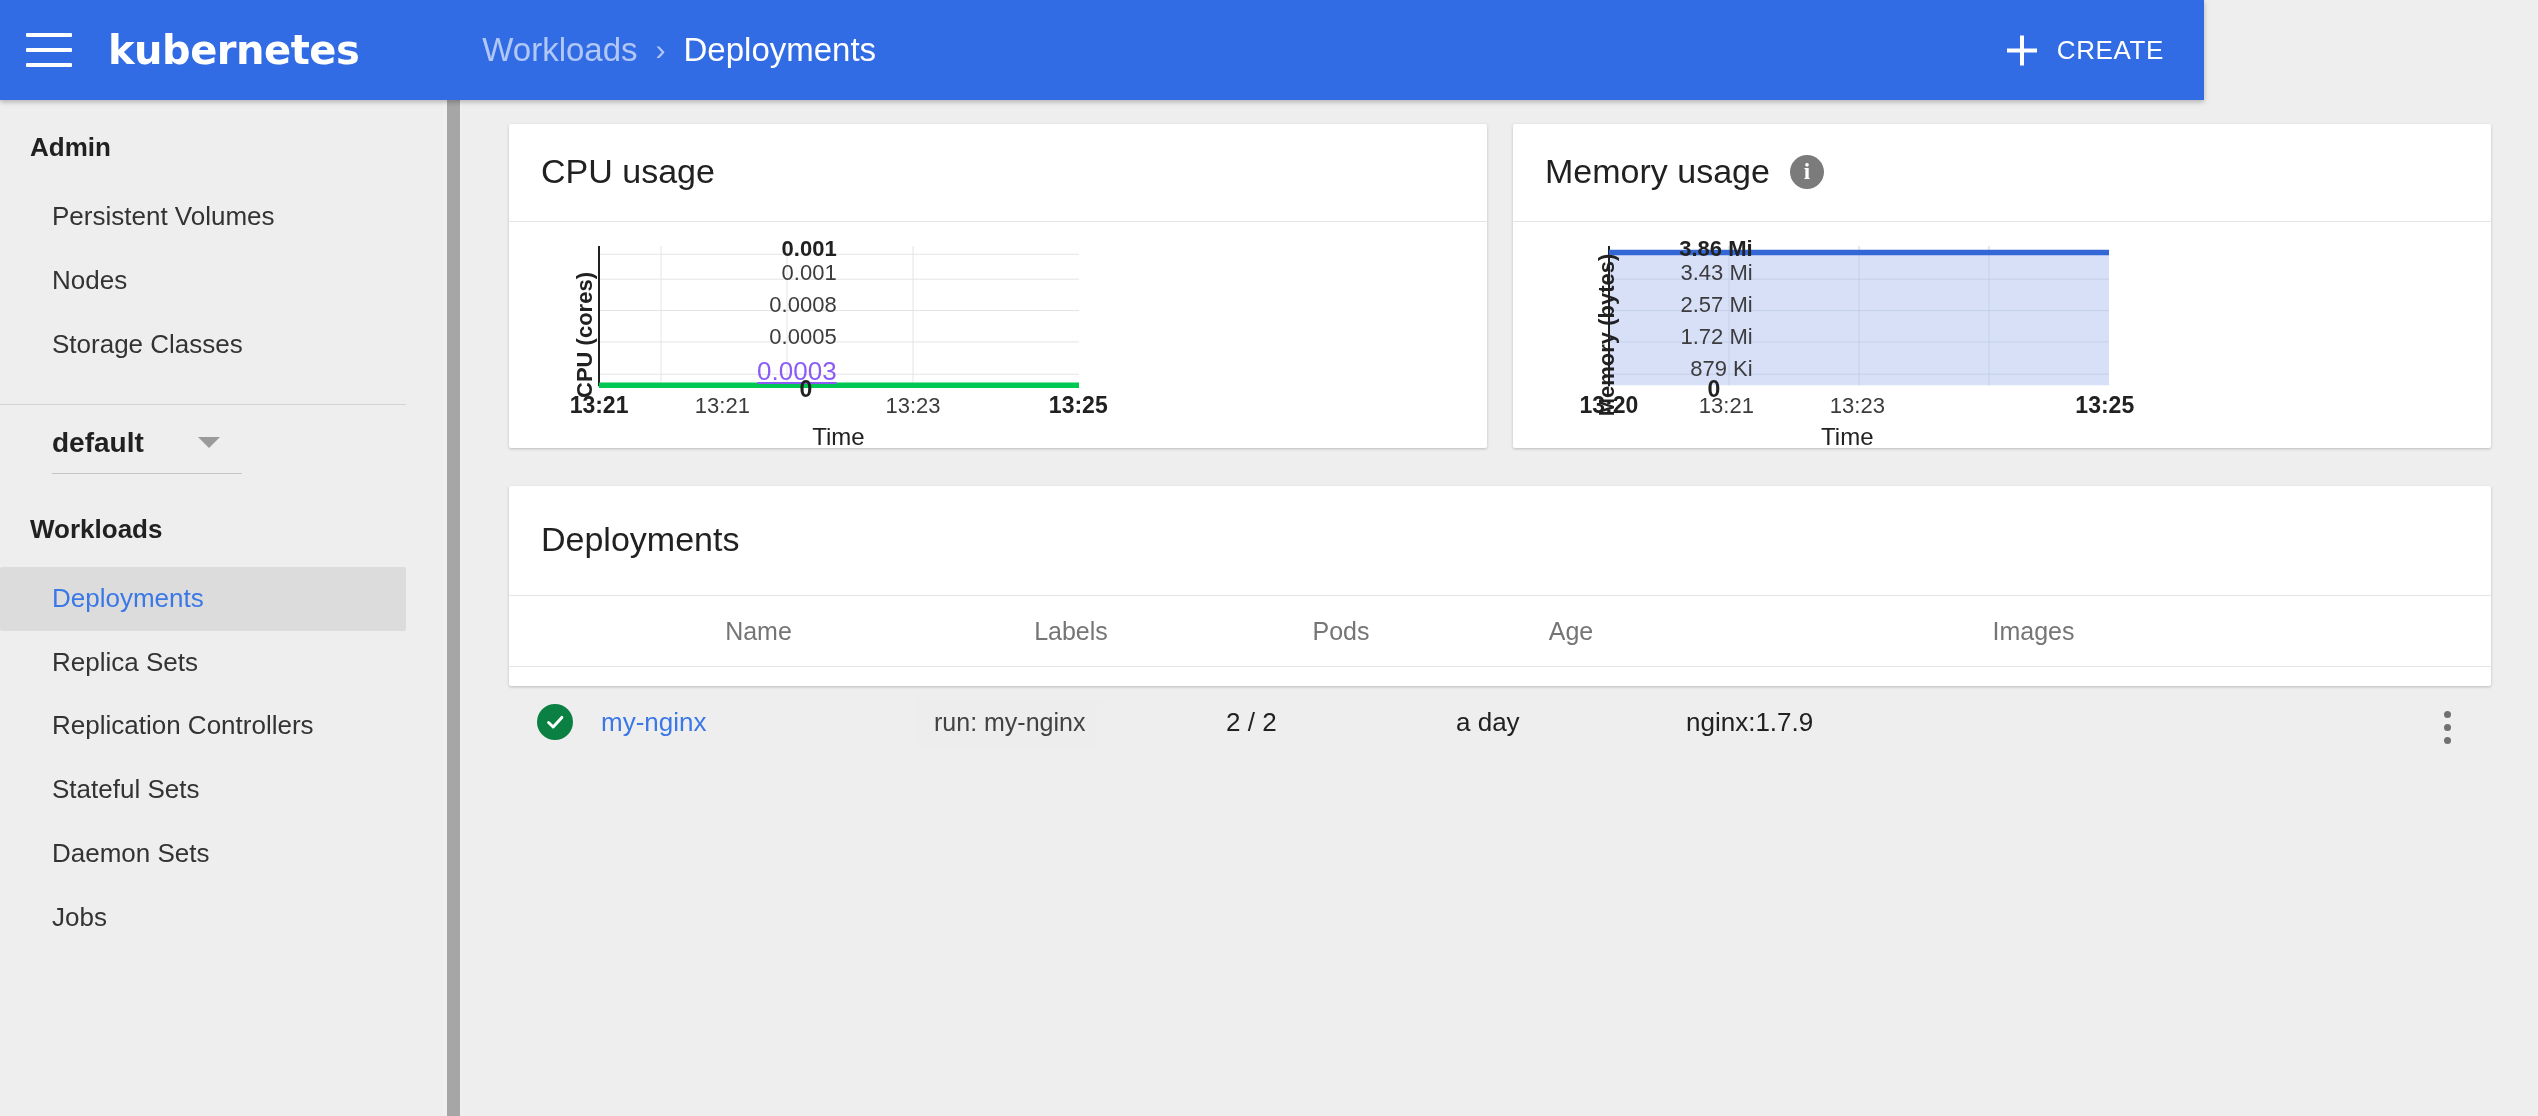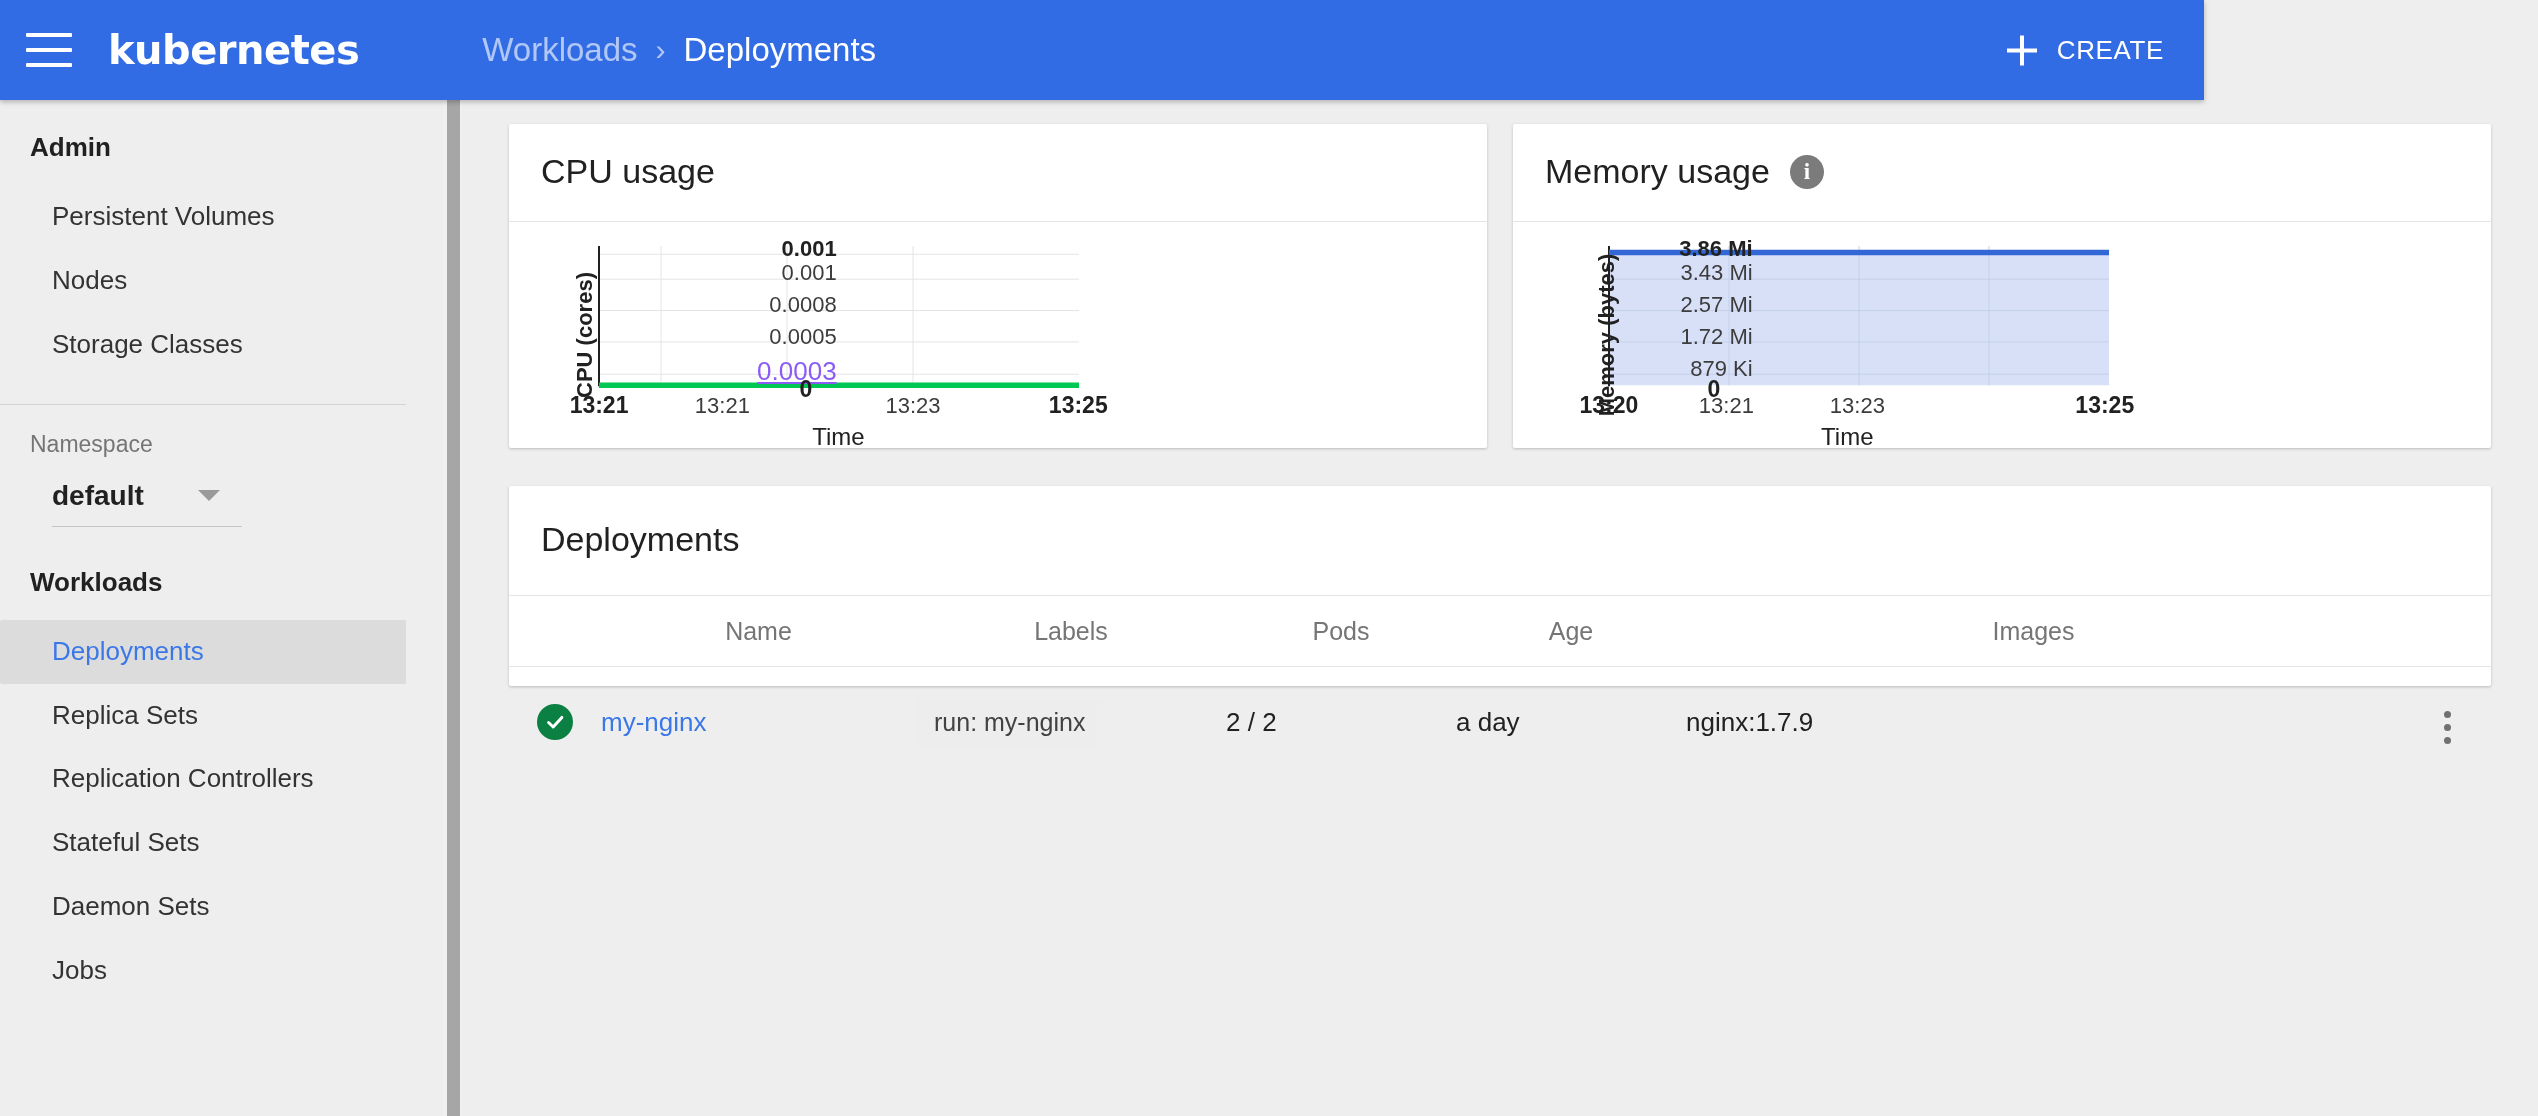--- a/index.html
+++ b/index.html
@@ -241,21 +241,20 @@
 
 <div class="sidebar">
   <div class="side-section-title">Admin</div>
 
   <div class="side-item">Persistent Volumes</div>
   <div class="side-item">Nodes</div>
   <div class="side-item">Storage Classes</div>
 
   <div class="side-divider"></div>
 
-  <div class="ns-label">Namespace</div>
   <div class="ns-select">
     <span class="ns-value">default</span>
     <span class="ns-caret"></span>
   </div>
 
   <div class="side-section-title" style="padding-top:40px;">Workloads</div>
 
   <div class="side-item active">Deployments</div>
   <div class="side-item">Replica Sets</div>
   <div class="side-item">Replication Controllers</div>

